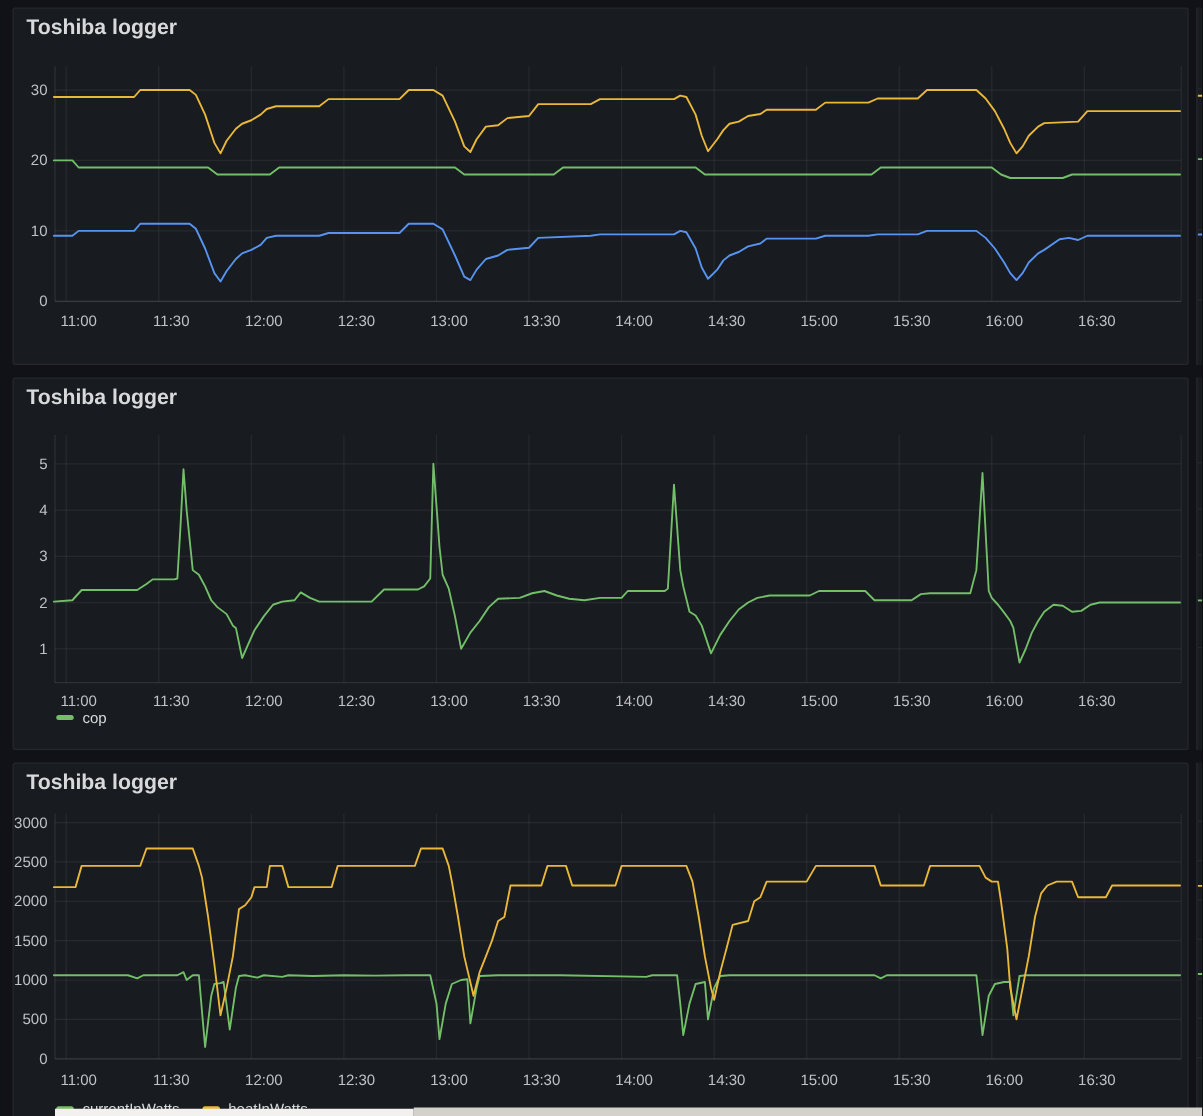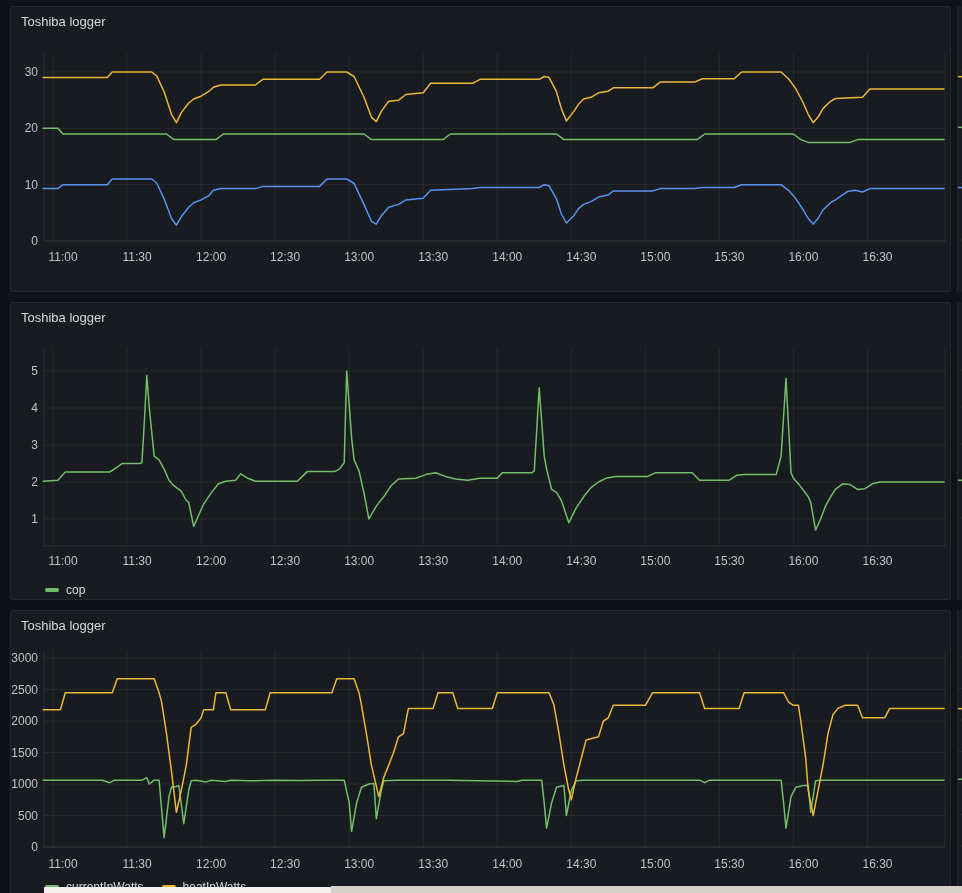--- a/index.html
+++ b/index.html
@@ -8,21 +8,21 @@
     background:#111217;
     font-family:"Liberation Sans",sans-serif;
   }
   .panel{
     position:absolute;left:10px;width:941px;
     background:#181b1f;border:1px solid #25272e;border-radius:2px;
     box-sizing:border-box;overflow:hidden;
   }
   .panel-title{
     position:absolute;top:5px;left:10px;right:10px;height:20px;
-    font-size:13px;line-height:20px;font-weight:400;color:#d8d9da;
+    font-size:17px;line-height:20px;font-weight:700;color:#d8d9da;
     white-space:nowrap;overflow:hidden;
   }
   .chart{position:absolute;top:0;left:0;}
   .legend{
     position:absolute;left:34px;right:10px;height:18px;
     display:flex;align-items:center;gap:18px;
     font-size:12px;color:#d8d9da;white-space:nowrap;
   }
   .legend-item{display:flex;align-items:center;gap:7px;cursor:pointer;}
   .legend-item i{display:inline-block;width:14px;height:4px;border-radius:2px;}
@@ -133,21 +133,21 @@
           <text x="348.172" y="262" text-anchor="middle" font-size="12" fill="#c0c2c8">13:00</text>
           <text x="422.21500000000003" y="262" text-anchor="middle" font-size="12" fill="#c0c2c8">13:30</text>
           <text x="496.25800000000004" y="262" text-anchor="middle" font-size="12" fill="#c0c2c8">14:00</text>
           <text x="570.301" y="262" text-anchor="middle" font-size="12" fill="#c0c2c8">14:30</text>
           <text x="644.344" y="262" text-anchor="middle" font-size="12" fill="#c0c2c8">15:00</text>
           <text x="718.3870000000001" y="262" text-anchor="middle" font-size="12" fill="#c0c2c8">15:30</text>
           <text x="792.4300000000001" y="262" text-anchor="middle" font-size="12" fill="#c0c2c8">16:00</text>
           <text x="866.4730000000001" y="262" text-anchor="middle" font-size="12" fill="#c0c2c8">16:30</text>
         </g>
       </svg>
-    <div class="legend" id="legend1" style="top:278px;">
+    <div class="legend" id="legend1" style="top:262px;">
         <span class="legend-item">
           <i style="background: rgb(115, 191, 105);"></i>
           <span>cop</span>
         </span>
       </div>
   </div>
 
   <div class="panel" style="top:610px;height:300px;">
     <div class="panel-title">Toshiba logger</div>
     <svg class="chart" id="chart2" width="939" height="298">

